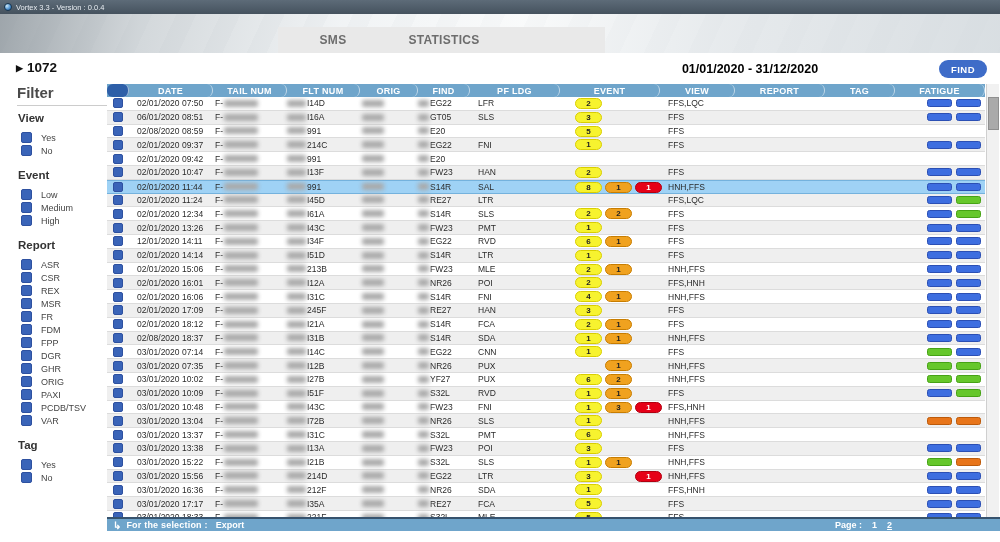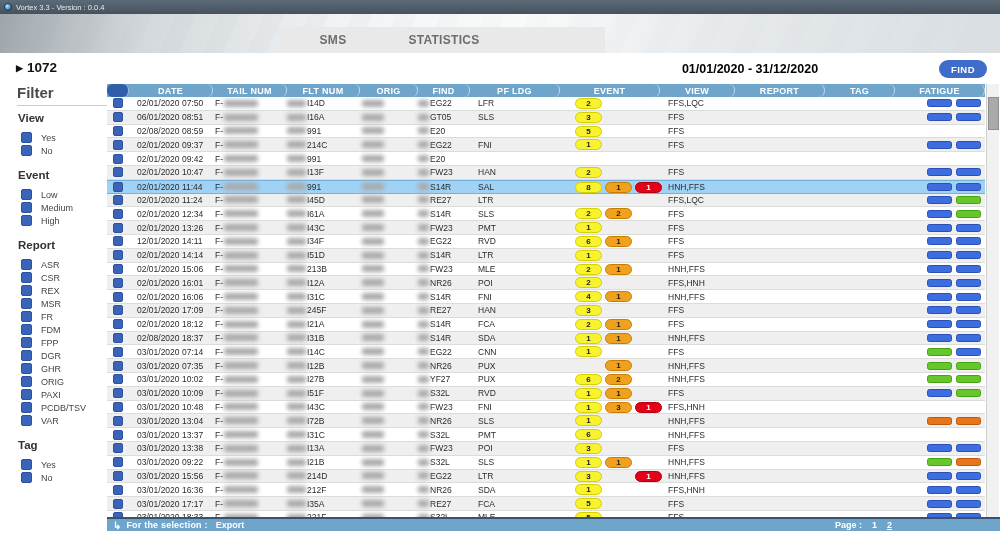--- a/index.html
+++ b/index.html
@@ -1084,21 +1084,21 @@
     <div class="td c-fatigue" style="width:90px">
           <span class="pill p-blue"></span>
           <span class="pill p-blue"></span>
         </div>
   </div>
 
   <div class="trow">
     <div class="td c-cb" style="width:22px">
           <span class="rowcb"></span>
         </div>
-    <div class="td c-date" style="width:84px">03/01/2020 09:22</div>
+    <div class="td c-date" style="width:84px">03/01/2020 15:22</div>
     <div class="td c-tail" style="width:74px">
           <span class="tail-prefix">F-</span>
           <span class="blur" style="width:34px"></span>
         </div>
     <div class="td c-flt" style="width:73px">
           <span class="blur" style="width:19px"></span>
           <span class="flt-suffix">I21B</span>
         </div>
     <div class="td c-orig" style="width:58px">
           <span class="blur" style="width:22px"></span>

